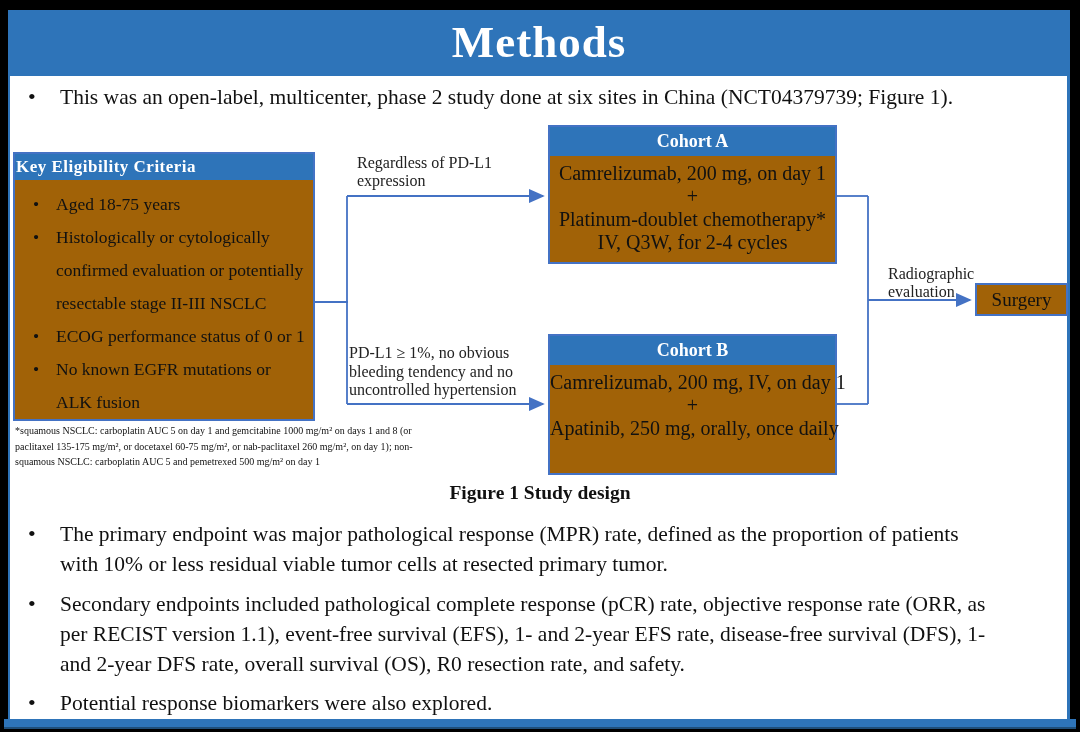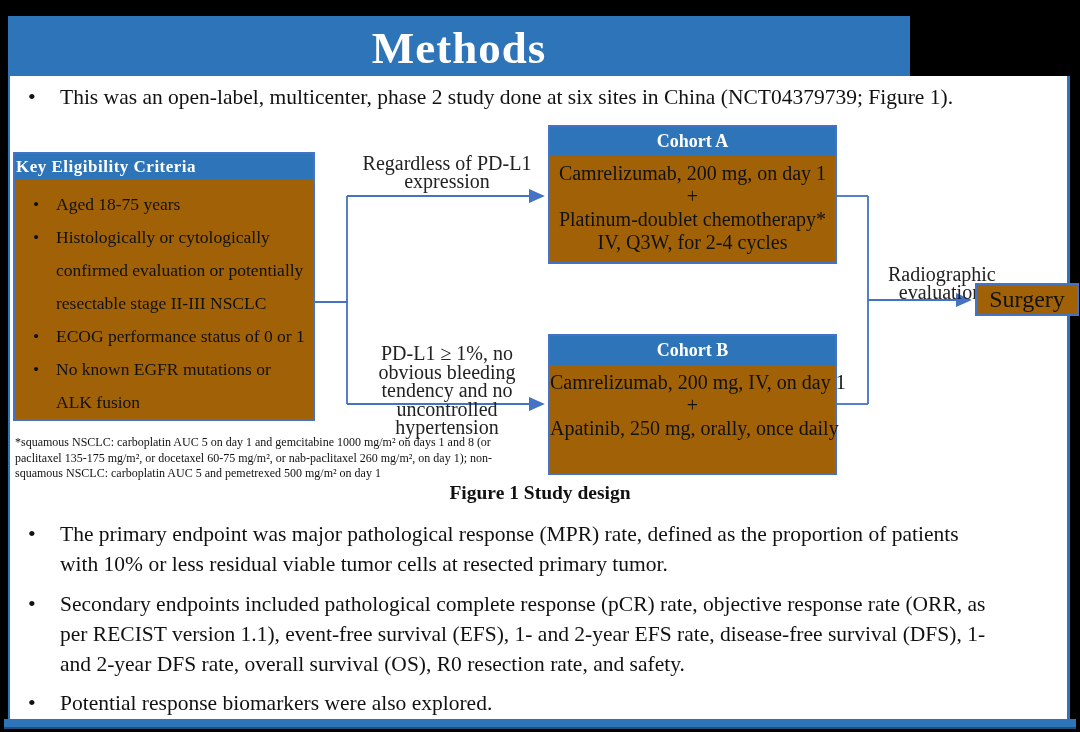--- a/index.html
+++ b/index.html
@@ -1,18 +1,18 @@
 <!DOCTYPE html>
 <html><head>
 <meta charset="utf-8">
 <style>
   html,body{margin:0;padding:0;background:#000;}
   .slide{position:relative;width:1080px;height:732px;background:#000;overflow:hidden;
          font-family:"Liberation Serif","DejaVu Serif",serif;color:#111;}
-  .banner{position:absolute;left:8px;top:16px;width:902px;height:66px;background:#2E74B9;}
+  .banner{position:absolute;left:8px;top:10px;width:1062px;height:66px;background:#2E74B9;}
   .banner .title{width:100%;text-align:center;color:#fff;font-weight:bold;font-size:45px;
                  line-height:64px;letter-spacing:1px;}
   .panel{position:absolute;left:8px;top:76px;width:1062px;height:643px;background:#fff;
          border-left:2px solid #2E74B9;border-right:3px solid #2E74B9;box-sizing:border-box;}
   .bottombar{position:absolute;left:4px;top:719px;width:1072px;height:8px;background:#2E74B9;
              border-bottom:2px solid #1f4e79;}
 
   
   .bullet{position:absolute;left:26px;width:1046px;font-size:21.5px;}
   .bullet::before{content:"\2022";position:absolute;left:2px;top:0;line-height:30px;font-size:22px;}
@@ -24,30 +24,30 @@
   #elig{left:13px;top:152px;width:302px;height:269px;}
   #elig .dhead{height:26px;line-height:26px;padding-left:1px;letter-spacing:.5px;}
   #elig .elist{padding-top:8px;font-size:17.5px;}
   .elig-line{position:relative;margin-left:41px;line-height:33px;white-space:nowrap;}
   .elig-line.b::before{content:"\2022";position:absolute;left:-23px;top:0;}
   #cohortA{left:548px;top:125px;width:289px;height:139px;}
   #cohortB{left:548px;top:334px;width:289px;height:141px;}
   .cohort .dhead{height:29px;line-height:29px;text-align:center;font-size:18px;}
   .cohort .cbody{padding-top:6px;text-align:center;font-size:20px;}
   .cohort .cline{line-height:23px;white-space:nowrap;}
-  #surgery{left:975px;top:283px;width:104px;height:33px;text-align:center;
-           font-size:24px;line-height:29px;}
+  #surgery{left:975px;top:283px;width:93px;height:33px;text-align:center;
+           font-size:19px;line-height:29px;}
 
   
-  .clabel{position:absolute;text-align:center;font-size:20px;color:#222;}
+  .clabel{position:absolute;text-align:left;font-size:16px;color:#222;}
   #label-top{left:357px;top:154px;width:180px;line-height:18px;}
   #label-bottom{left:349px;top:344px;width:196px;line-height:18.5px;}
   #label-radio{left:868px;top:265px;width:105px;line-height:18px;padding-left:20px;}
 
-  .footnote{position:absolute;left:15px;top:435px;font-size:12px;}
+  .footnote{position:absolute;left:15px;top:423px;font-size:10px;}
   .footnote .fline{line-height:15.7px;white-space:nowrap;}
   .caption{position:absolute;left:0;top:482px;width:1080px;text-align:center;
            font-weight:bold;font-size:19.5px;}
   svg.connectors{position:absolute;left:0;top:0;pointer-events:none;}
 </style>
 </head>
 <body>
 
 <div class="slide">
 

